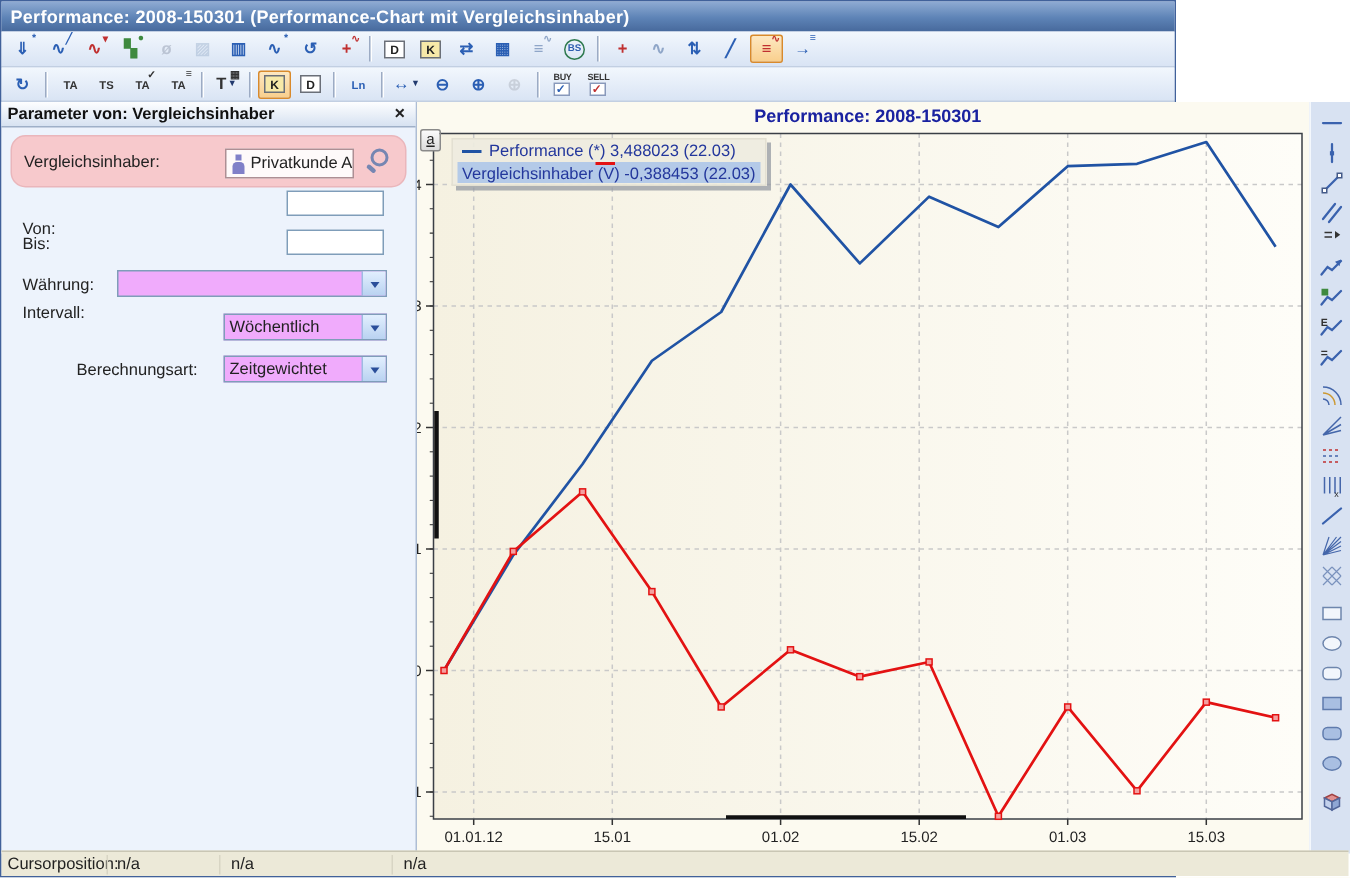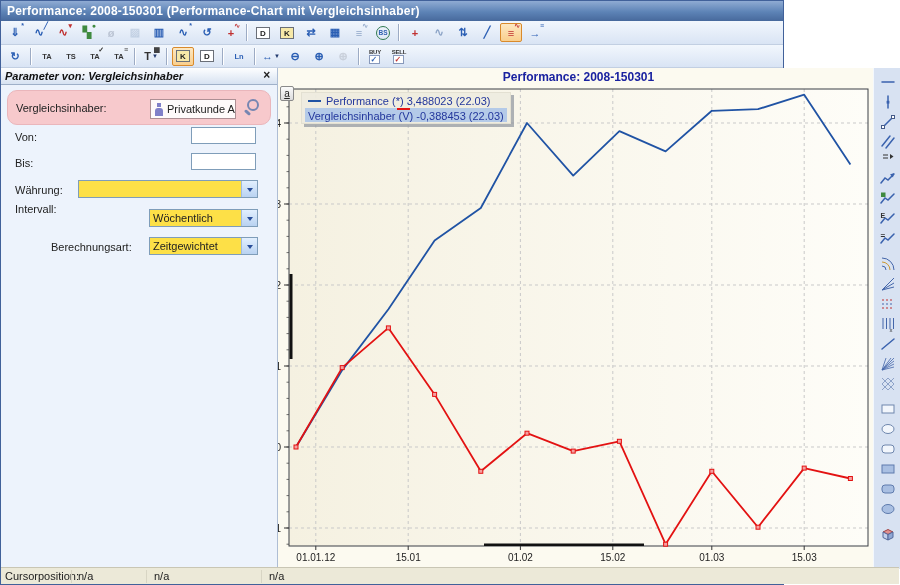--- a/index.html
+++ b/index.html
@@ -32,40 +32,40 @@
   .tb-btn .chk b { font-size:6px; color:#333; letter-spacing:-.2px; }
   .tb-btn .chk i { font-style:normal; width:11px; height:9px; border:1px solid #8899bb; background:#fff;
     font-size:8px; line-height:8px; font-weight:bold; }
   .tbsep { width:0; height:17px; border-left:1px solid #9cabc4; border-right:1px solid #fff; margin:0 3px; flex:none; }
 
   
   .content { position:relative; height:501px; }
   .panel { position:absolute; left:0; top:0; width:277px; height:501px; background:#edf3fc;
     border-right:1px solid #aebdd4; }
   .panel-header { height:17px; background:linear-gradient(#fdfeff,#d7e2f1); border-bottom:1px solid #9fb0c8;
-    font-weight:bold; font-size:11px; color:#111; padding:2px 4px; display:flex;font-style:italic; }
+    font-weight:bold; font-size:11px; color:#111; padding:2px 4px; display:flex; }
   .closex { margin-left:auto; font-weight:bold; font-size:12px; line-height:11px; color:#222; cursor:default; padding:0 3px; }
   .pinkbox { position:absolute; left:6px; top:22px; width:264px; height:35px; background:#f7c9cc;
     border:1px solid #eab6bb; border-radius:10px; }
   .flabel { position:absolute; color:#222; }
   .pinkbox .flabel { left:8px; top:11px;text-align:center; }
   .vfield { position:absolute; left:142px; top:8px; width:86px; height:20px; background:#fefafa;
     border:1px solid #ad8f94; display:flex; align-items:center; padding-left:3px; color:#222; }
   .person { position:relative; width:10px; height:13px; margin-right:3px; flex:none; }
   .person .ph { position:absolute; left:3px; top:0; width:4px; height:4px; background:#8080c8; }
   .person .pb { position:absolute; left:1px; top:5px; width:8px; height:8px; background:#8080c8;
     border-radius:3px 3px 0 0; }
   .mag { position:absolute; left:236px; top:7px; width:22px; height:22px; }
   .mglass { position:absolute; left:3px; top:1px; width:12px; height:12px; border:2px solid #7686b2;
     border-radius:50%; }
   .mhandle { position:absolute; left:0; top:13px; width:7px; height:3px; background:#7686b2;
     transform:rotate(40deg); border-radius:2px; }
   .txt { position:absolute; width:65px; height:17px; border:1px solid #7f9db9; background:#fff;
     font-family:inherit; font-size:11px; padding:0 2px; }
-  .ddl { position:absolute; height:18px; border:1px solid #7f9db9; background:#fde047; display:flex; }
+  .ddl { position:absolute; height:18px; border:1px solid #7f9db9; background:#f0abfc; display:flex; }
   .ddval { flex:1; padding:2px 3px; color:#222; overflow:hidden; white-space:nowrap; }
   .ddbtn { width:16px; background:linear-gradient(#e2effe,#b9d2f1); border-left:1px solid #9ebbe2;
     display:flex; align-items:center; justify-content:center; }
   .ddbtn:after { content:""; border:3px solid transparent; border-top:4px solid #2a4e9a; margin-top:4px; }
 
   
   .chart { position:absolute; left:277px; top:0; width:595px; height:501px; background:#fcfaf0; }
   .chart-title { position:absolute; left:11px; top:2px; width:579px; text-align:center; font-weight:bold;
     font-size:12px; color:#1a22a0; }
   .abutton { position:absolute; left:2px; top:18px; width:14px; height:15px; background:linear-gradient(#fbfbfb,#dcdcdc);
@@ -263,21 +263,21 @@
               <i class="pb"></i>
             </span>
           <span>Privatkunde A</span>
         </div>
         <span class="mag">
             <i class="mglass"></i>
             <i class="mhandle"></i>
           </span>
       </div>
 
-      <span class="flabel" style="left:14px; top:63px;text-align:center;">Von:</span>
+      <span class="flabel" style="left:14px; top:79px;text-align:center;">Von:</span>
       <input class="txt" style="left: 190px; top: 59px;" value="">
 
       <span class="flabel" style="left:14px; top:89px;">Bis:</span>
       <input class="txt" style="left: 190px; top: 85px;" value="">
 
       <span class="flabel" style="left:14px; top:116px;">Währung:</span>
       <div class="ddl" style="left:77px; top:112px; width:180px;">
         <span class="ddval"></span>
         <span class="ddbtn"></span>
       </div>

